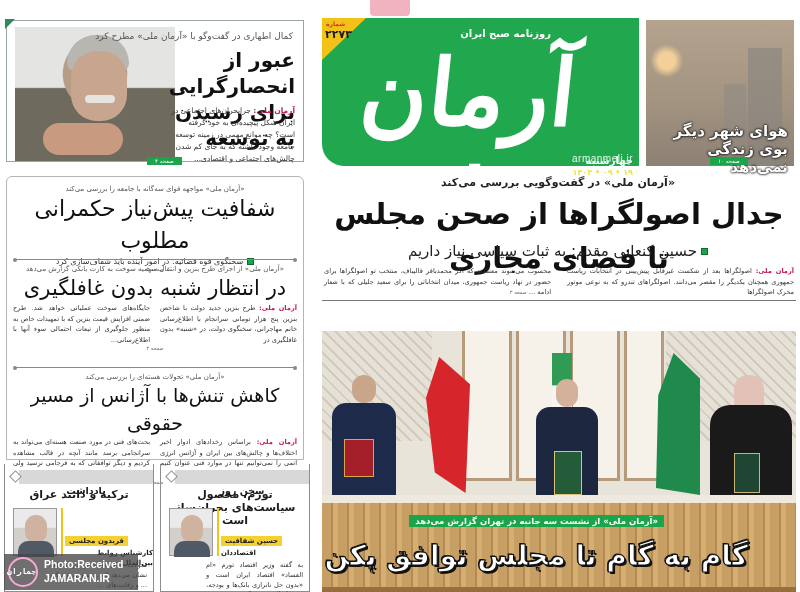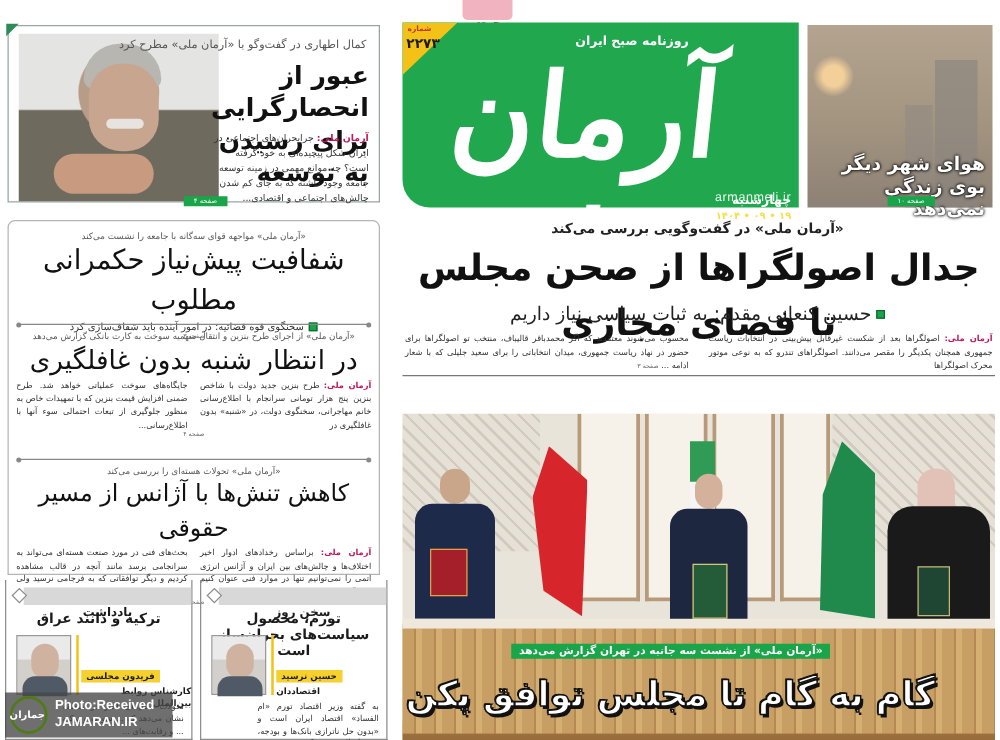--- a/index.html
+++ b/index.html
@@ -85,21 +85,21 @@
   .opbox .title { position:absolute; right:6px; left:6px; top:24px; font-size:11px; font-weight:bold; text-align:center; }
   .opbox .portrait { position:absolute; left:8px; top:44px; width:44px; height:48px; border:1px solid #999; background:linear-gradient(180deg,#eaeaea 0 40%, #d3cfca 41% 100%); }
   .opbox .portrait .head { position:absolute; left:11px; top:6px; width:22px; height:28px; border-radius:11px; background:#cfb3a0; }
   .opbox .portrait .suit { position:absolute; left:4px; top:32px; width:36px; height:16px; border-radius:10px 10px 0 0; background:#505a66; }
   .opbox .vline { position:absolute; left:56px; top:44px; width:2px; height:48px; background:#f4c217; }
   .opbox .name { position:absolute; left:60px; top:72px; background:#f6d02e; font-size:7px; font-weight:bold; padding:0 4px; line-height:10px; }
   .opbox .role { position:absolute; left:60px; top:84px; font-size:7px; font-weight:bold; line-height:10px; }
   .opbox .text { position:absolute; left:4px; right:6px; top:97px; font-size:6.6px; line-height:9.8px; color:#333; text-align:justify;padding-left:41px; }
 
   .watermark { left:4px; top:554px; width:134px; height:36px; background:rgba(70,70,70,0.78); }
-  .watermark .logo-c { position:absolute; left:4px; top:3px; width:30px; height:30px; border:2px solid #4d7c0f; border-radius:50%; }
+  .watermark .logo-c { position:absolute; left:4px; top:3px; width:30px; height:30px; border:2px solid #f9a8d4; border-radius:50%;font-family:Liberation Mono, monospace; }
   .watermark .logo-c span { display:block; font-size:8px; color:#fff; text-align:center; line-height:26px; font-weight:bold; }
   .watermark .l1, .watermark .l2 { position:absolute; left:40px; font-family:"Liberation Sans", sans-serif; color:#fff; direction:ltr; font-size:10.5px; line-height:13px; font-weight:bold; }
   .watermark .l1 { top:4px; } .watermark .l2 { top:18px; }
 
   
   .lead-kicker { left:322px; top:176px; width:472px; text-align:center; font-size:11px; font-weight:bold; color:#222; }
   .lead-head { left:322px; top:192px; width:474px; text-align:center; font-size:29px; font-weight:bold; color:#111; line-height:44px; letter-spacing:-0.5px; }
   .lead-sub { left:322px; top:240px; width:472px; text-align:center; font-size:15px; color:#222; line-height:22px; }
   .lead-body { left:324px; top:266px; width:470px; display:flex; gap:16px; direction:rtl; }
   .lead-body p { flex:1; font-size:6.6px; line-height:10.5px; color:#333; text-align:justify; }
@@ -175,21 +175,21 @@
 </div>
 <div class="abs lead-body">
   <p><span class="source">آرمان ملی:</span><span> اصولگراها بعد از شکست غیرقابل پیش‌بینی در انتخابات ریاست جمهوری همچنان یکدیگر را مقصر می‌دانند. اصولگراهای تندرو که به نوعی موتور محرک اصولگراها</span></p>
   <p><span>محسوب می‌شوند معتقدند که اگر محمدباقر قالیباف، منتخب تو اصولگراها برای حضور در نهاد ریاست جمهوری، میدان انتخاباتی را برای سعید جلیلی که با شعار ادامه ...</span> <span class="pg">صفحه ۳</span></p>
 </div>
 <div class="abs lead-rule"></div>
 
 <div class="abs leftcol">
 
   <div class="abs" style="left:6px; right:6px; top:8px;">
-    <div class="story-kicker">«آرمان ملی» مواجهه قوای سه‌گانه با جامعه را نشست می‌کند</div>
+    <div class="story-kicker">«آرمان ملی» مواجهه قوای سه‌گانه با جامعه را بررسی می‌کند</div>
     <div class="story-head" style="font-size:22px; line-height:32px;">شفافیت پیش‌نیاز حکمرانی مطلوب</div>
     <div class="story-sub"><span class="sq"></span><span>سخنگوی قوه قضائیه: در امور آینده باید شفاف‌سازی کرد</span></div>
     <div class="pg">صفحه ۳</div>
   </div>
   <div class="divider" style="top:82px;"></div>
 
   <div class="abs" style="left:6px; right:6px; top:88px;">
     <div class="story-kicker">«آرمان ملی» از اجرای طرح بنزین و انتقال سهمیه سوخت به کارت بانکی گزارش می‌دهد</div>
     <div class="story-head" style="font-size:21px; line-height:30px;">در انتظار شنبه بدون غافلگیری</div>
     <div class="col2">
@@ -215,21 +215,21 @@
   <div class="bar">
       <span>سخن روز</span>
     </div>
   <div class="diamond"></div>
   <div class="title">تورم، محصول سیاست‌های بحران‌ساز است</div>
   <div class="portrait">
       <div class="head"></div>
       <div class="suit"></div>
     </div>
   <div class="vline"></div>
-  <div class="name">حسین نرسید</div>
+  <div class="name">حسین شفافیت</div>
   <div class="role">اقتصاددان</div>
   <div class="text">به گفته وزیر اقتصاد تورم «ام الفساد» اقتصاد ایران است و «بدون حل ناترازی بانک‌ها و بودجه، هیچ اصلاحی در کشور به نتیجه نمی‌رسد». این اظهار راغفر در حالی بیان می‌شود که مهم‌تر از هر چیزی...</div>
 </div>
 
 <div class="abs opbox" style="left:4px; width:150px;">
   <div class="bar">
       <span>یادداشت</span>
     </div>
   <div class="diamond"></div>
   <div class="title">ترکیه و دانند عراق</div>

